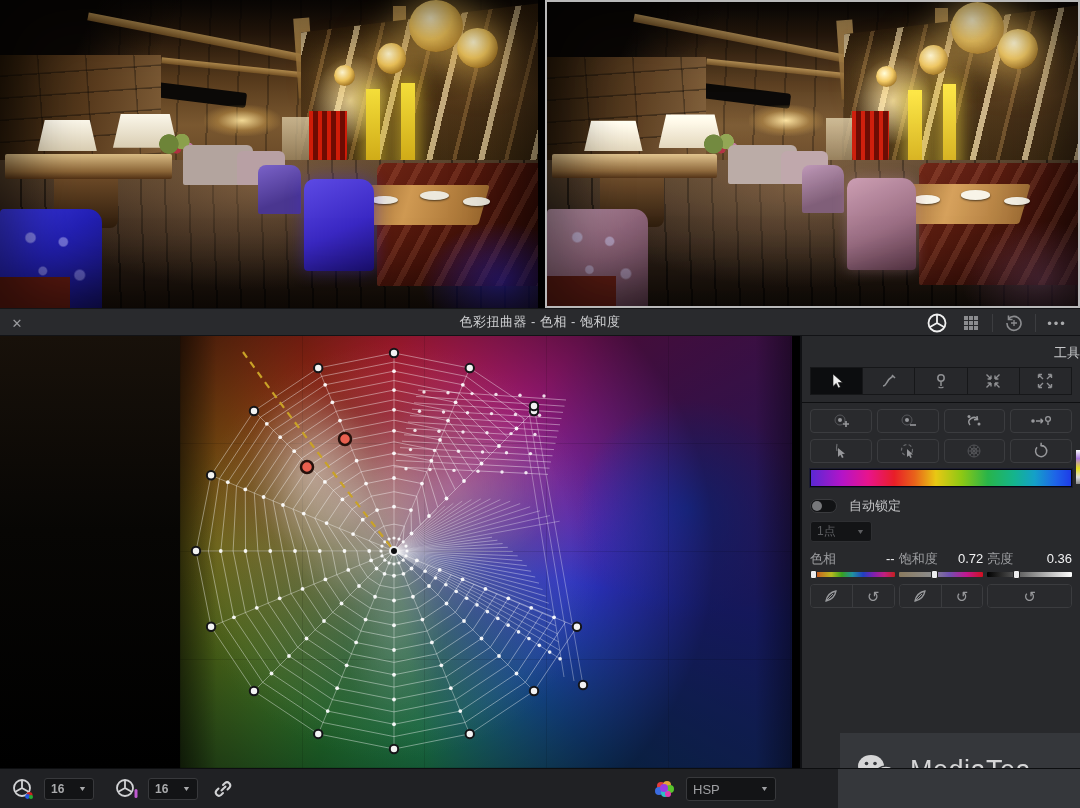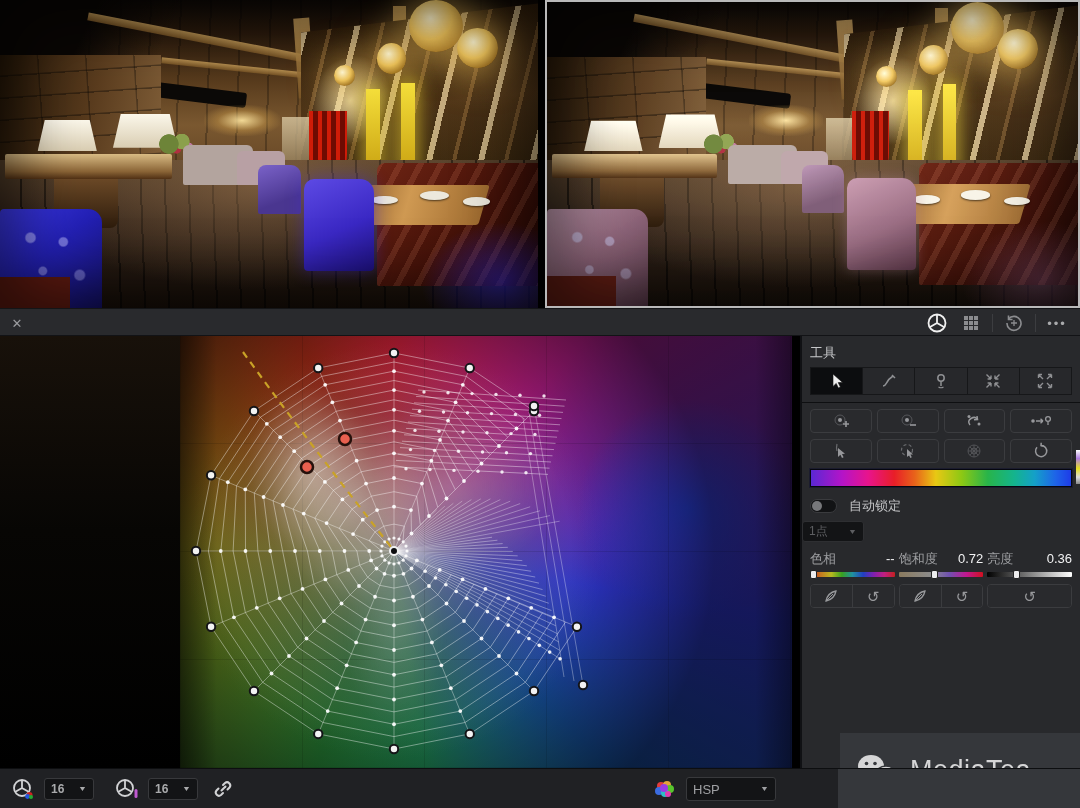--- a/index.html
+++ b/index.html
@@ -98,21 +98,21 @@
   .titlebar { position:absolute; left:0; top:308px; width:1080px; height:28px; background:#292a2d;
     border-top:1px solid #141517; border-bottom:1px solid #121316; display:flex; align-items:center; }
   .tb-close { position:absolute; left:8px; top:5px; width:18px; height:18px; color:#9a9b9e; font-size:13px;
     display:flex; align-items:center; justify-content:center; cursor:default; }
   .tb-title { width:100%; text-align:center; color:#cfd0d2; font-size:13px; letter-spacing:.5px; }
   .tb-icons { position:absolute; right:6px; top:0; height:28px; display:flex; align-items:center; }
   .tb-ic { width:34px; height:22px; display:flex; align-items:center; justify-content:center; }
   .tb-sep { width:1px; height:18px; background:#3c3d40; margin:0 4px; }
 
   
-  .workspace { position:absolute; left:0; top:336px; width:1080px; height:432px; }
+  .workspace { position:absolute; left:0; top:336px; width:1080px; height:432px;text-align:right; }
   .canvas { position:absolute; left:0; top:0; width:800px; height:432px; background:#000; overflow:hidden; }
   .edge-left { position:absolute; left:0; top:0; width:180px; height:432px;
     background:linear-gradient(180deg,#18110a 0%,#070604 45%,#000 100%); }
   .color-field { position:absolute; left:180px; top:0; width:612px; height:432px;
     background:
       radial-gradient(circle 110px at 83% 40%, rgba(30,70,235,.8), rgba(30,70,235,0) 100%),
       radial-gradient(circle at 35% 49.8%, rgba(135,135,135,.85) 0%, rgba(120,120,120,.35) 22%, rgba(80,80,80,0) 46%),
       conic-gradient(from 0deg at 35% 49.8%,
         #a81a2e 0deg, #a01a78 42deg, #5c2ab0 80deg, #2d34c8 100deg,
         #14488c 135deg, #186a40 172deg, #1d6228 200deg, #4a6418 240deg,
@@ -145,21 +145,21 @@
   .pbtn { flex:1; height:24px; background:#292a2d; border:1px solid #3b3c3f; border-radius:4px;
     display:flex; align-items:center; justify-content:center; }
   .huebar { margin:0 8px; height:18px; border:1px solid #06070f; outline:1px solid #1b1c2e; 
     background:linear-gradient(90deg,#5a28d4 0%,#b414c8 12%,#e8148c 22%,#e81e28 32%,#e8641a 40%,#e8c814 48%,#8cc814 58%,#28b44a 68%,#14b48c 78%,#14a0c8 86%,#1e64e8 94%,#1e3ce8 100%); }
   .lockrow { display:flex; align-items:center; margin:10px 0 6px 8px; }
   .toggle { width:27px; height:14px; border-radius:7px; background:#121315; border:1px solid #3a3b3e; position:relative; }
   .toggle .knob { position:absolute; left:1px; top:1px; width:10px; height:10px; border-radius:50%; background:#77787b; }
   .lockrow span { color:#c2c3c5; font-size:13px; margin-left:12px; }
   .dropdown { background:#131416; border:1px solid #38393c; border-radius:3px; color:#a9aaac; font-size:12px;
     display:flex; align-items:center; justify-content:space-between; padding:0 6px; }
-  .dd-points { width:62px; height:21px; color:#5d5e61; border-color:#2e2f32; }
+  .dd-points { width:62px; height:21px; margin-left:8px; color:#5d5e61; border-color:#2e2f32; }
   .chev { font-size:9px; transform:scaleY(.8); }
   .params { display:flex; margin:8px 8px 0 8px; gap:4px; }
   .pcol { flex:1; }
   .pcol .lv { display:flex; justify-content:space-between; align-items:baseline; height:18px; }
   .pcol .lv .pl { color:#9d9ea1; font-size:13px; }
   .pcol .lv .pv { color:#f2f2f3; font-size:13px; }
   .mini { height:5px; margin-top:4px; border-radius:1px; position:relative; }
   .mini .handle { position:absolute; top:-2px; width:7px; height:9px; background:#ededee; border:1px solid #222; border-radius:2px; }
   .mini.hue { background:linear-gradient(90deg,#c42020,#c47820,#b8b820,#38a020,#2090a0,#2040c0,#8020b0,#c02080,#c42020); }
   .mini.sat { background:linear-gradient(90deg,#8a7a5e,#8c8c8c 38%,#7050b0 60%,#c01890 80%,#d01020 100%); }
@@ -268,20 +268,21 @@
         <div class="sc-chair-main"></div>
         <div class="sc-sofa-bl"></div>
         <div class="sc-corner-table"></div>
         <div class="sc-vignette"></div>
       </div>
     </div>
   </div>
 
   <div class="titlebar">
     <div class="tb-close">✕</div>
+    <div class="tb-title">色彩扭曲器 - 色相 - 饱和度</div>
     <div class="tb-icons">
       <div class="tb-ic">
         <svg width="22" height="22" viewBox="0 0 22 22">
             <circle cx="11" cy="11" r="8.5" fill="none" stroke="#f0f0f0" stroke-width="1.8"></circle>
             <path d="M11 11 L11 2.5 M11 11 L3.6 15.3 M11 11 L18.4 15.3" stroke="#f0f0f0" stroke-width="1.8" fill="none"></path>
           </svg>
       </div>
       <div class="tb-ic">
         <svg width="20" height="20" viewBox="0 0 20 20">
             <g fill="#8b8c8f">

